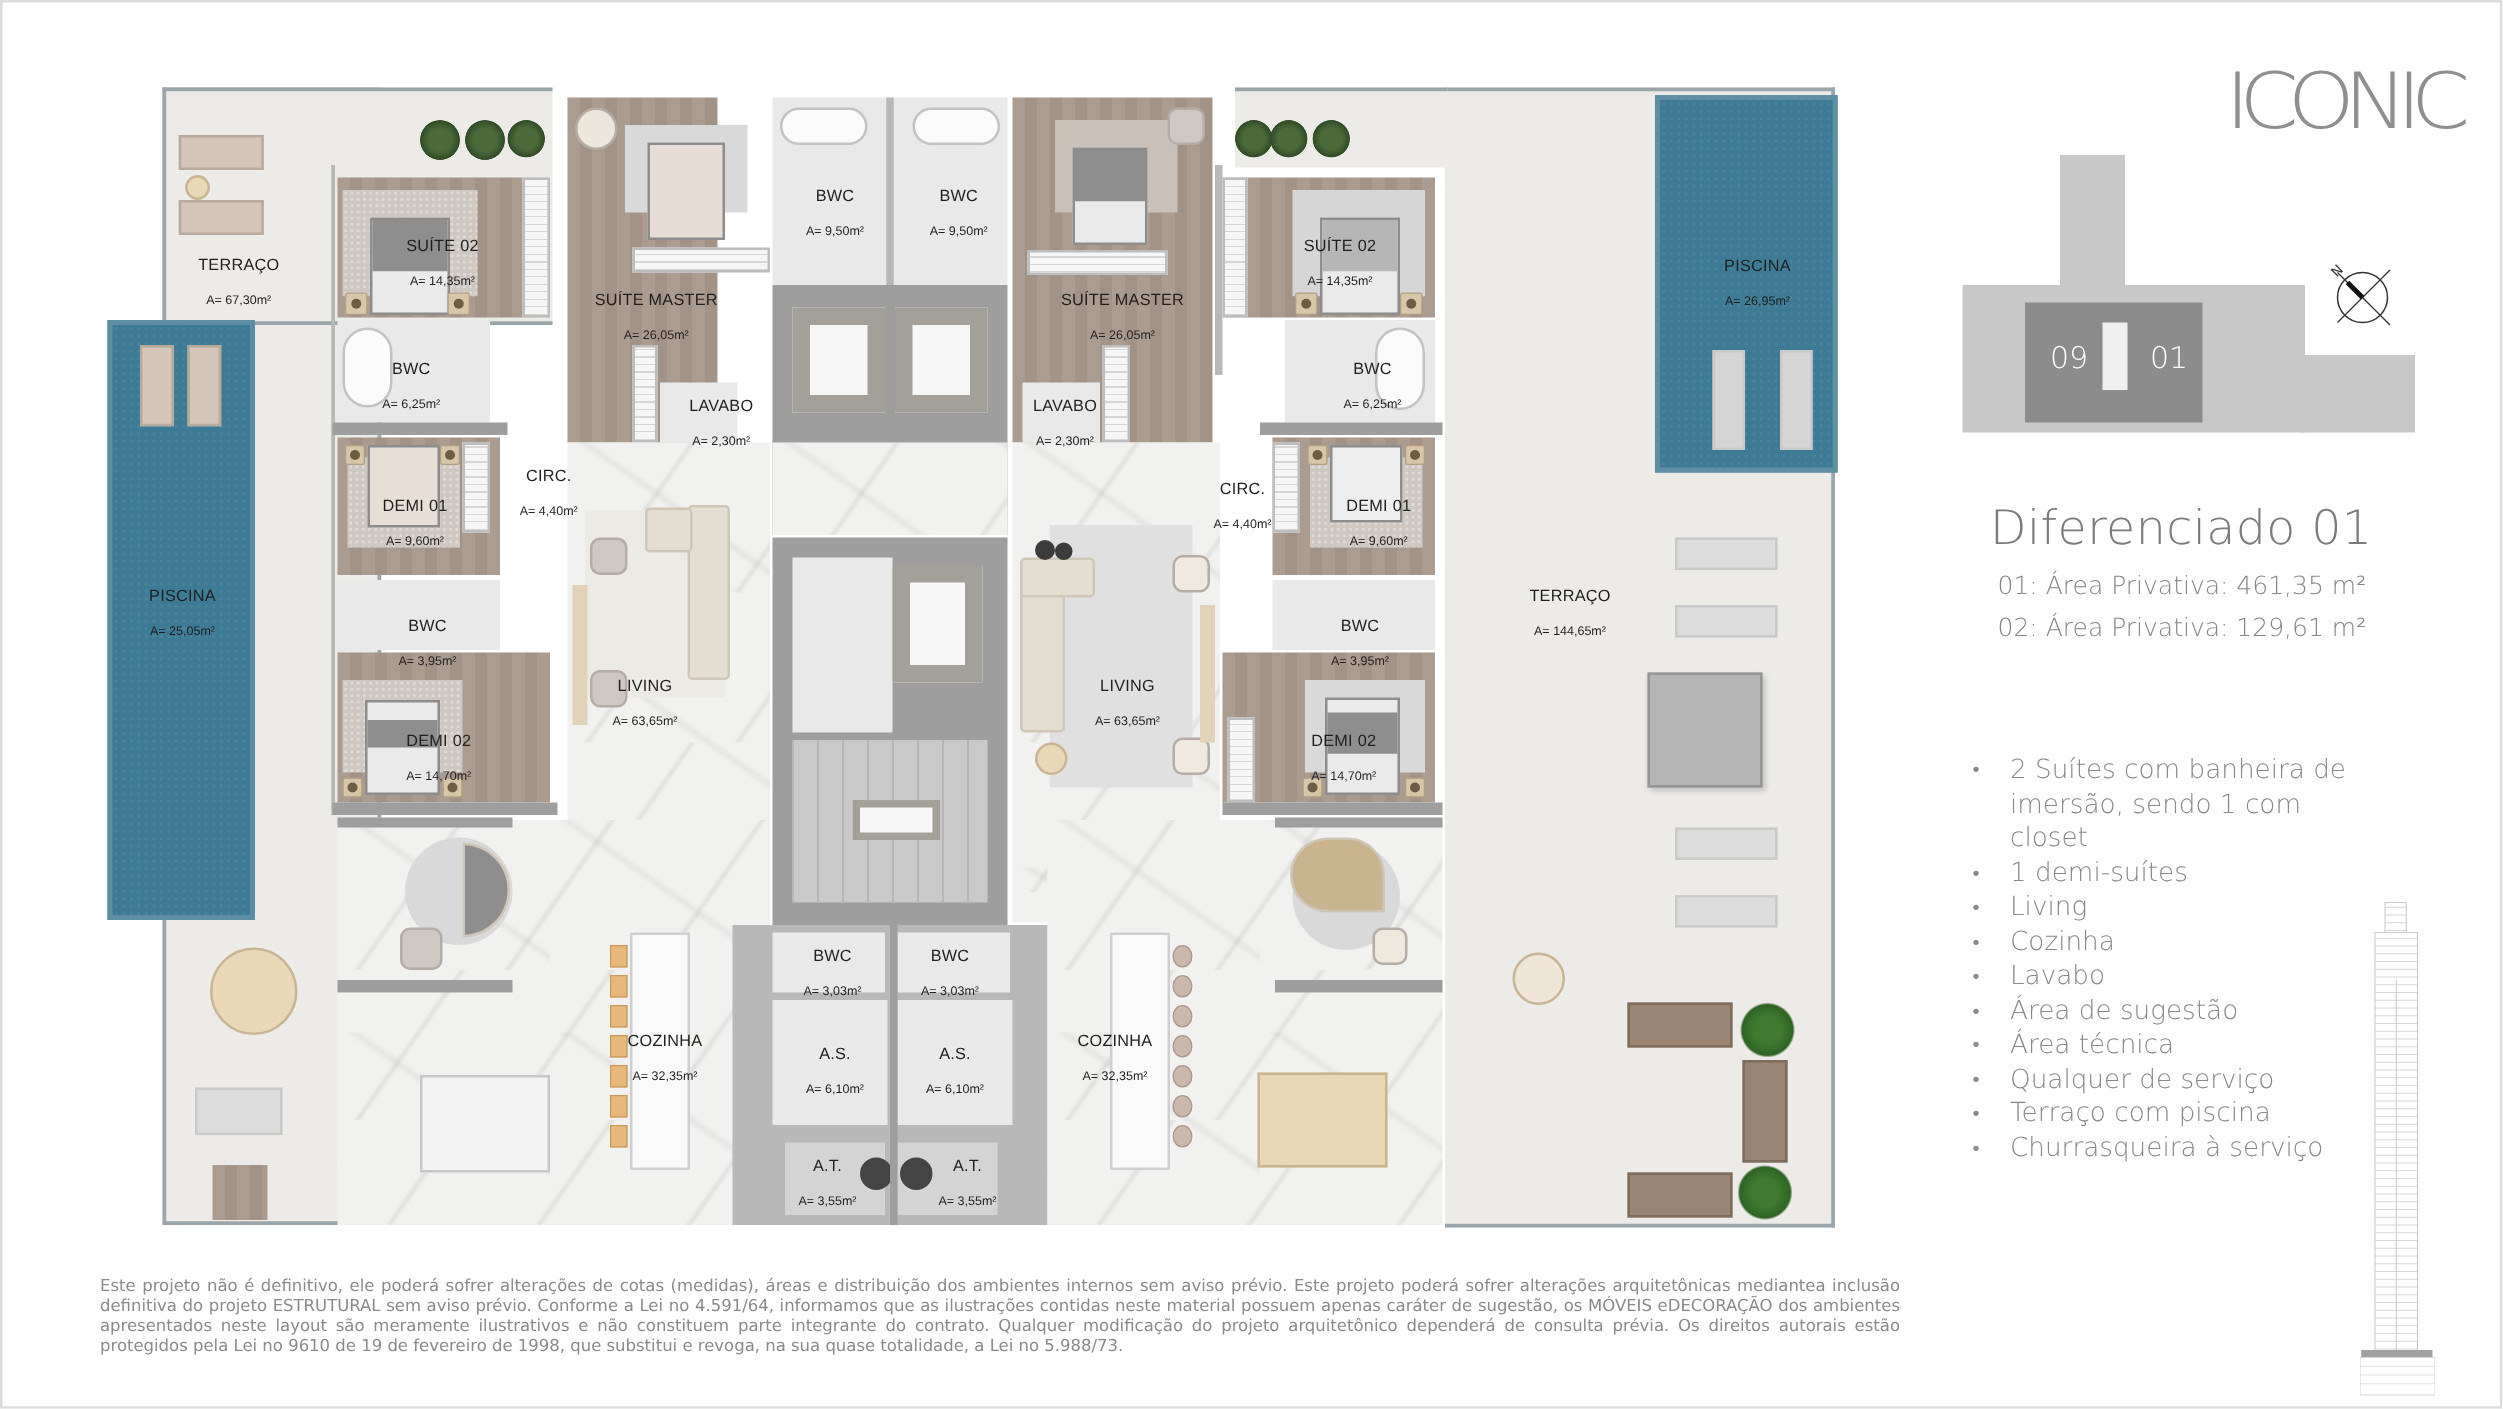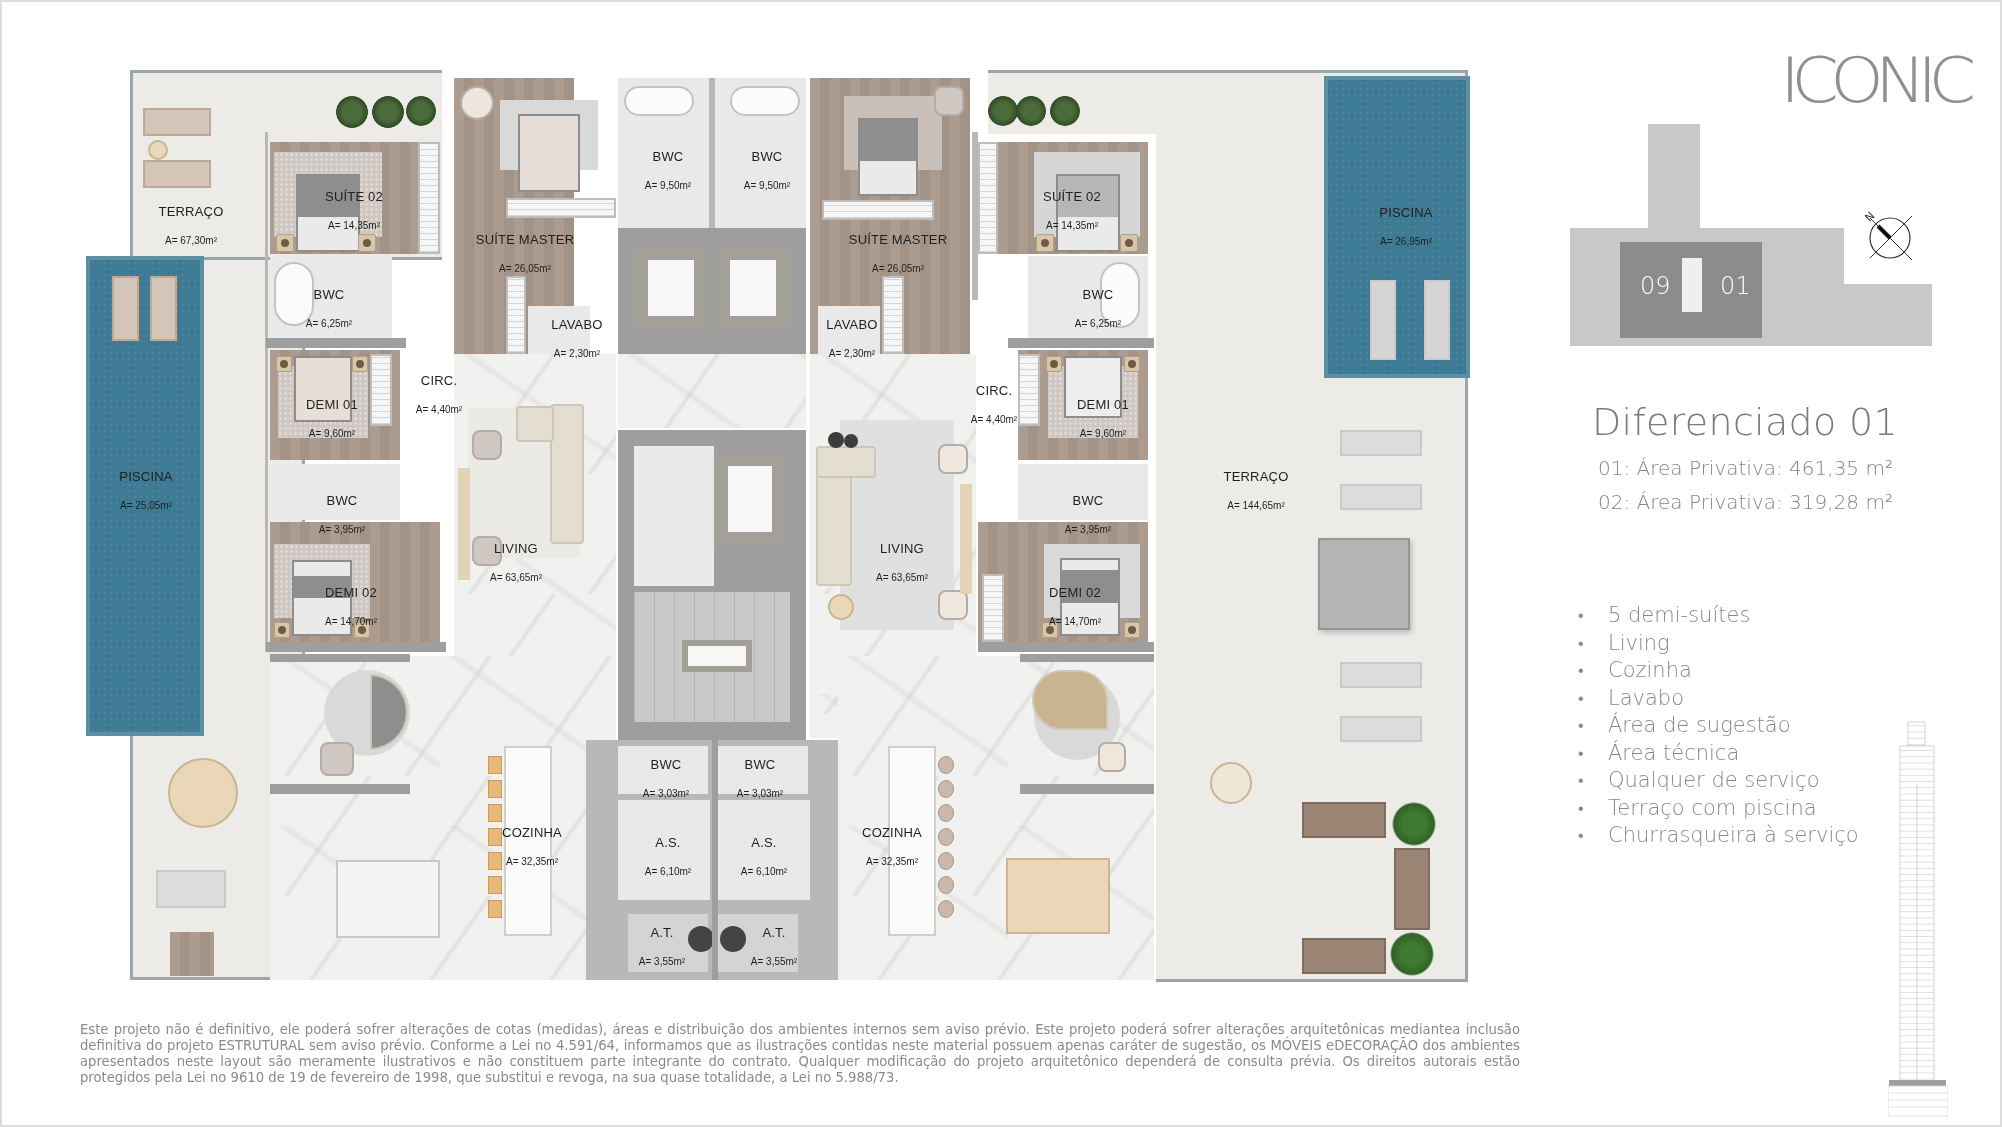--- a/index.html
+++ b/index.html
@@ -417,24 +417,25 @@
 <svg class="compass" viewBox="0 0 54 54">
   <circle cx="30" cy="30" r="20" fill="none" stroke="#333" stroke-width="1.2"></circle>
   <line x1="10" y1="50" x2="52" y2="8" stroke="#333" stroke-width="1"></line>
   <line x1="10" y1="10" x2="52" y2="52" stroke="#333" stroke-width="1"></line>
   <line x1="18" y1="18" x2="30" y2="30" stroke="#111" stroke-width="4"></line>
   <text x="6" y="14" font-size="11" fill="#333" font-family="DejaVu Sans, sans-serif" transform="rotate(-45 8 10)">N</text>
 </svg>
 
 <div class="title">Diferenciado 01</div>
 <div class="area-line" style="top:456px;">01: Área Privativa: 461,35 m²</div>
-<div class="area-line" style="top:490px;">02: Área Privativa: 319,28 m²</div>
+<div class="area-line" style="top:490px;">02: Área Privativa: 129,61 m²</div>
 
 <ul class="features">
-  <li>5 demi-suítes</li>
+  <li>2 Suítes com banheira de imersão, sendo 1 com closet</li>
+  <li>1 demi-suítes</li>
   <li>Living</li>
   <li>Cozinha</li>
   <li>Lavabo</li>
   <li>Área de sugestão</li>
   <li>Área técnica</li>
   <li>Qualquer de serviço</li>
   <li>Terraço com piscina</li>
   <li>Churrasqueira à serviço</li>
 </ul>
 

